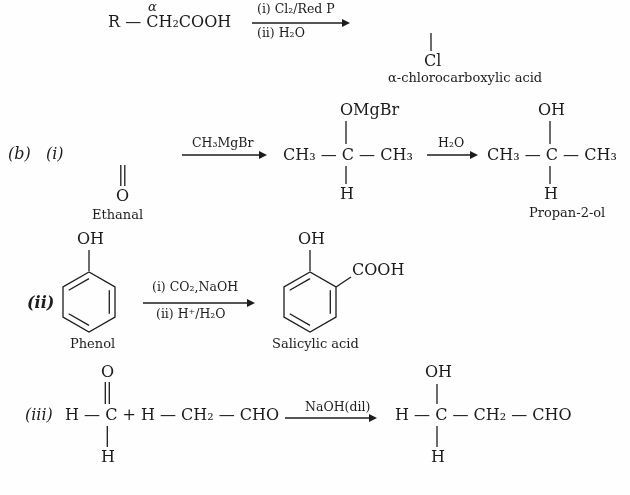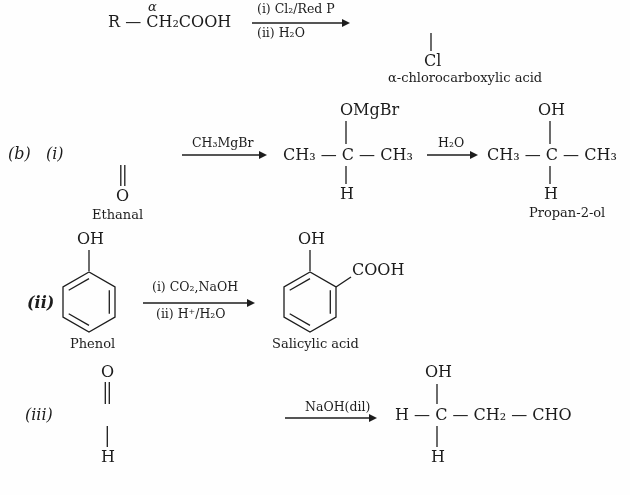--- a/index.html
+++ b/index.html
@@ -121,19 +121,20 @@
   <div class="t f" style="left:77px;top:231px;">OH</div>
   <div class="t cap" style="left:70px;top:337px;">Phenol</div>
   <div class="t lab" style="left:152px;top:281px;">(i) CO₂,NaOH</div>
   <div class="t lab" style="left:156px;top:308px;">(ii) H⁺/H₂O</div>
   <div class="t f" style="left:298px;top:231px;">OH</div>
   <div class="t f" style="left:352px;top:262px;">COOH</div>
   <div class="t cap" style="left:272px;top:337px;">Salicylic acid</div>
 
   <div class="t f itl" style="left:25px;top:407px;">(iii)</div>
   <div class="t f" style="left:101px;top:364px;">O</div>
+  <div class="t f" style="left:65px;top:407px;">H — C + H — CH₂ — CHO</div>
   <div class="t f" style="left:101px;top:449px;">H</div>
   <div class="t lab" style="left:293px;top:401px;margin-left:12px;">NaOH(dil)</div>
   <div class="t f" style="left:425px;top:364px;">OH</div>
   <div class="t f" style="left:395px;top:407px;">H — C — CH₂ — CHO</div>
   <div class="t f" style="left:431px;top:449px;">H</div>
 
 </div>
 
 </body></html>

